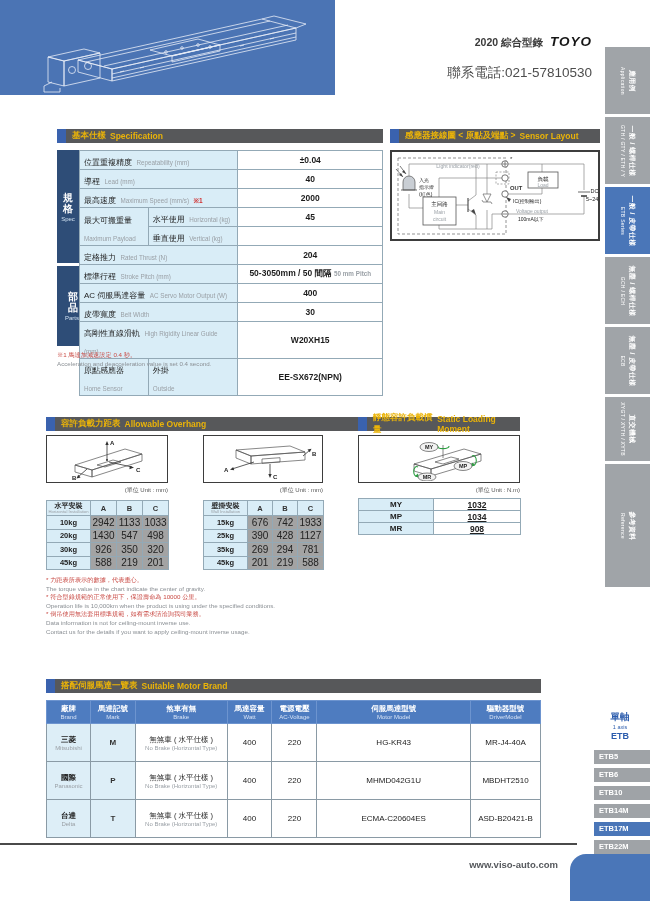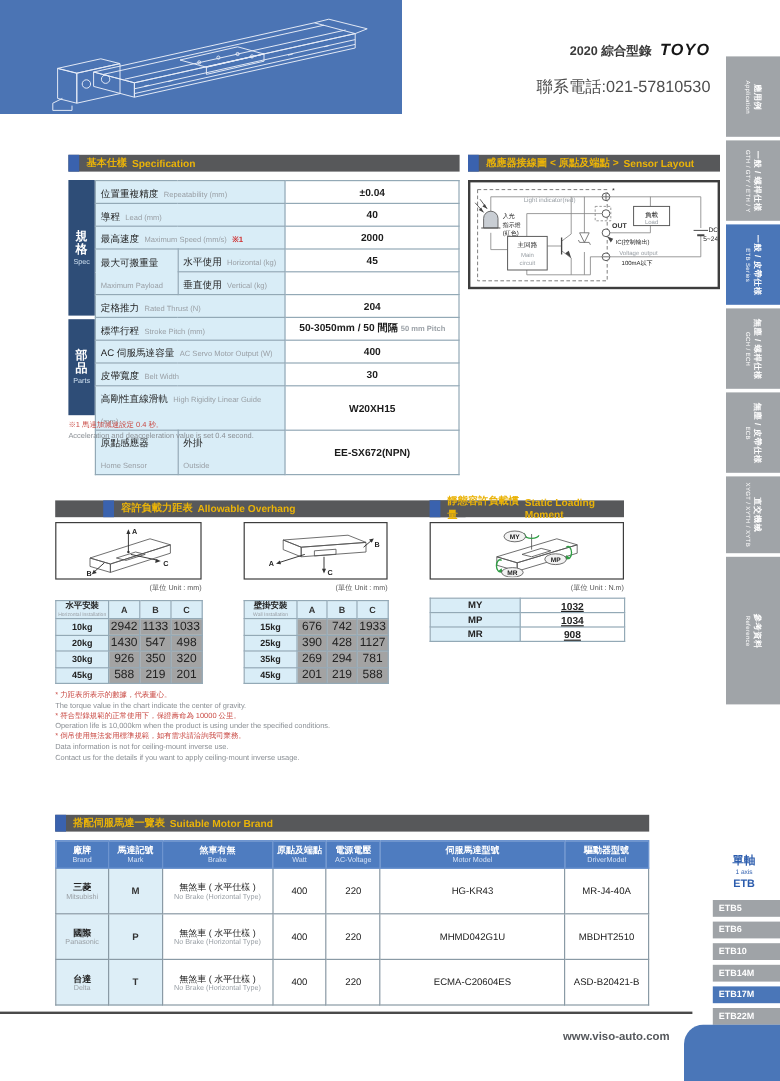--- a/index.html
+++ b/index.html
@@ -174,21 +174,21 @@
   <div class="sec-bar" style="left:57px;top:129px;width:326px;">
     <span class="bar-chip"></span>
     <span class="sec-zh">基本仕樣</span>
     <span class="sec-en">Specification</span>
   </div>
 
   <div class="spec-group" style="top:150px;height:113px;">
     <div class="group-zh">規格</div>
     <div class="group-en">Spec</div>
   </div>
-  <div class="spec-group" style="top:266px;height:80px;">
+  <div class="spec-group" style="top:266px;height:80px;align-items:flex-end;">
     <div class="group-zh">部品</div>
     <div class="group-en">Parts</div>
   </div>
 
   <table class="spec-table">
     <colgroup>
         <col style="width:69px">
         <col style="width:90px">
         <col style="width:145px">
       </colgroup>
@@ -315,21 +315,21 @@
       <text x="118" y="38" font-size="5.8" font-weight="bold" fill="#333">OUT</text>
       <text x="118" y="9" font-size="6" fill="#333">*</text>
       <text x="121" y="51" font-size="5" fill="#222">IC(控制輸出)</text>
       <text x="124" y="60.5" font-size="5" fill="#9aa0a6">Voltage output</text>
       <text x="126" y="68.5" font-size="5" fill="#222">100mA以下</text>
       <text x="198.5" y="41" font-size="5.5" fill="#222">DC</text>
       <text x="194" y="49" font-size="5.5" fill="#222">5~24V</text>
     </svg>
   </div>
 
-  <div class="sec-bar" style="left:46px;top:417px;width:342px;padding-left:40px;">
+  <div class="sec-bar" style="left:46px;top:417px;width:342px;">
     <span class="bar-chip"></span>
     <span class="sec-zh">容許負載力距表</span>
     <span class="sec-en">Allowable Overhang</span>
   </div>
 
   <div class="diagram-box" style="left:46px;top:435px;width:122px;height:48px;">
     <svg width="119" height="45" viewBox="0 0 119 45">
       <g stroke="#555" stroke-width="0.7" fill="none">
         <path d="M28,29 L78,13 L95,18 L45,34 Z"></path>
         <path d="M45,34 L95,18 L95,25 L45,41 Z"></path>
@@ -549,21 +549,21 @@
           </td>
       <td>
             <span class="h-zh">馬達記號</span>
             <span class="h-en">Mark</span>
           </td>
       <td>
             <span class="h-zh">煞車有無</span>
             <span class="h-en">Brake</span>
           </td>
       <td>
-            <span class="h-zh">原點及端點</span>
+            <span class="h-zh">馬達容量</span>
             <span class="h-en">Watt</span>
           </td>
       <td>
             <span class="h-zh">電源電壓</span>
             <span class="h-en">AC-Voltage</span>
           </td>
       <td>
             <span class="h-zh">伺服馬達型號</span>
             <span class="h-en">Motor Model</span>
           </td>

